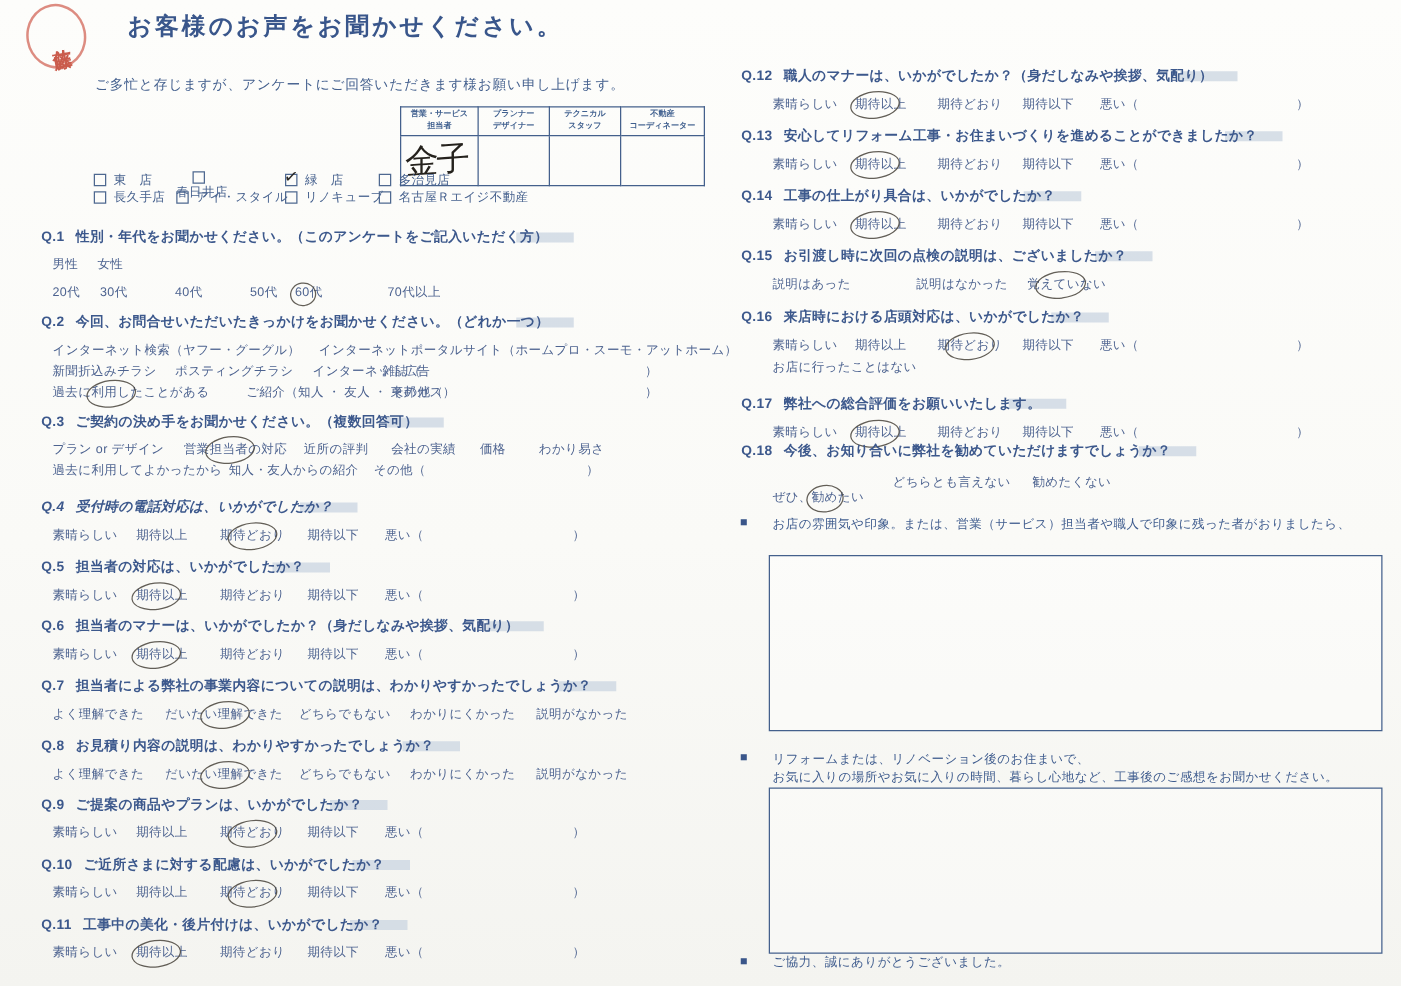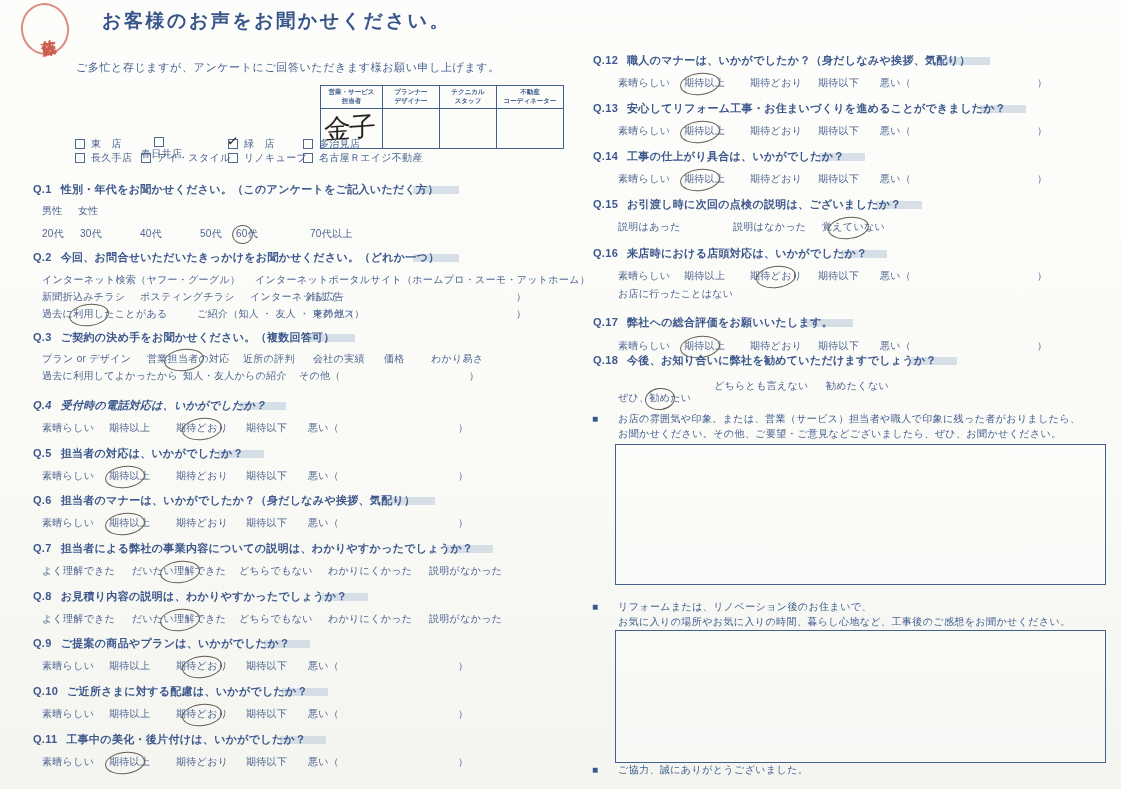--- a/index.html
+++ b/index.html
@@ -281,21 +281,20 @@
       <span class="opt" style="left: 880px; top: 339px;">悪い（</span>
       <span class="opt" style="left: 1037px; top: 339px;">）</span>
       <div class="q-title" style="left: 593px; top: 353px;"><span class="q-id">Q.18</span><span class="q-text">今後、お知り合いに弊社を勧めていただけますでしょうか？</span><span class="swash"></span></div>
       <span class="opt" style="left: 618px; top: 379px; margin-top: 12px;"><span>ぜひ、</span><span class="circ">勧め</span><span>たい</span></span>
       <span class="opt" style="left: 714px; top: 379px;">どちらとも言えない</span>
       <span class="opt" style="left: 826px; top: 379px;">勧めたくない</span>
     </div>
 
   <div class="bullet" style="left:592px;top:413px;">■</div>
   <div class="cmt-line" style="left:618px;top:412px;">お店の雰囲気や印象。または、営業（サービス）担当者や職人で印象に残った者がおりましたら、</div>
-  <div class="cmt-line" style="left:618px;top:427px;">お聞かせください。その他、ご要望・ご意見などございましたら、ぜひ、お聞かせください。</div>
   <div class="cmt-box" style="left:615px;top:444px;width:489px;height:139px;"></div>
 
   <div class="bullet" style="left:592px;top:601px;">■</div>
   <div class="cmt-line" style="left:618px;top:600px;">リフォームまたは、リノベーション後のお住まいで、</div>
   <div class="cmt-line" style="left:618px;top:615px;">お気に入りの場所やお気に入りの時間、暮らし心地など、工事後のご感想をお聞かせください。</div>
   <div class="cmt-box" style="left:615px;top:630px;width:489px;height:131px;"></div>
 
   <div class="bullet" style="left:592px;top:764px;">■</div>
   <div class="closing-line" style="left:618px;top:763px;">ご協力、誠にありがとうございました。</div>
 

